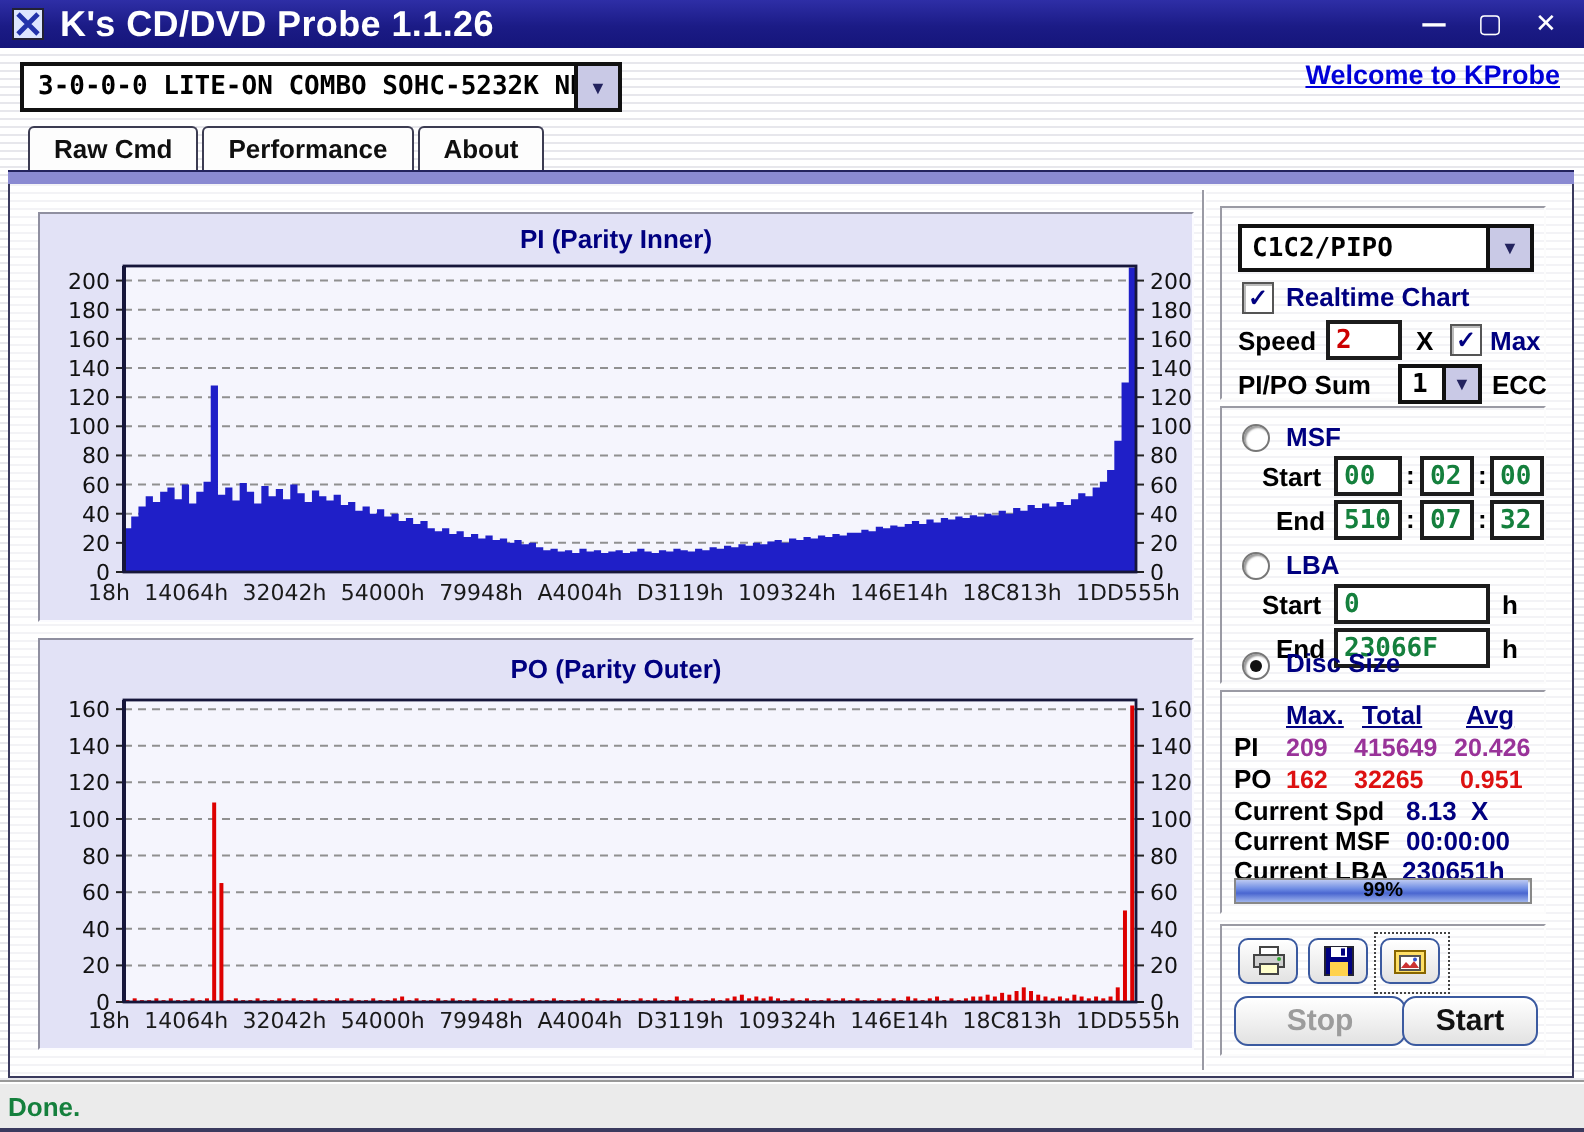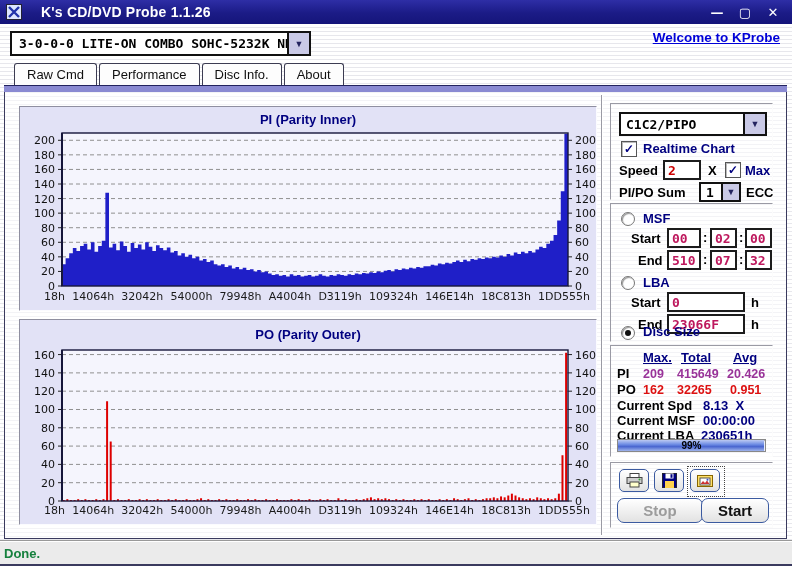--- a/index.html
+++ b/index.html
@@ -7,38 +7,38 @@
   #win{
     position:relative;width:792px;height:566px;overflow:hidden;
     background:repeating-linear-gradient(180deg,#ffffff 0px,#ffffff 3px,#e7e7ec 3px,#e7e7ec 4px);
     border-bottom:2px solid #3a3a5e;box-sizing:border-box;
   }
   
   .titlebar{position:absolute;left:0;top:0;width:792px;height:24px;
     background:linear-gradient(180deg,#2e2ea6 0%,#1b1b86 55%,#15157a 100%);
     display:flex;align-items:center;color:#fff;}
   .titlebar .appicon{width:16px;height:16px;margin-left:6px;}
-  .titlebar .ttl{margin-left:19px;font-weight:bold;font-size:14px;letter-spacing:.2px;}
+  .titlebar .ttl{margin-left:8px;font-weight:bold;font-size:18px;letter-spacing:.2px;}
   .winbtns{position:absolute;right:8px;top:0;height:24px;display:flex;align-items:center;gap:6px;}
   .winbtn{width:22px;height:18px;display:flex;align-items:center;justify-content:center;
     color:#fff;font-size:13px;font-weight:bold;cursor:default;font-family:"DejaVu Sans",sans-serif;}
   
   .combo{position:absolute;background:#fff;border:2px solid #111;display:flex;align-items:stretch;box-sizing:border-box;}
   .combo .txt{flex:1;display:flex;align-items:center;padding-left:7px;
     font-family:"DejaVu Sans Mono",monospace;font-weight:bold;font-size:13px;color:#000;white-space:nowrap;overflow:hidden;}
   .combo .arw{width:20px;background:#c9c9e6;border-left:2px solid #111;display:flex;align-items:center;justify-content:center;
     color:#23235e;font-size:9px;}
   #driveCombo{left:10px;top:31px;width:301px;height:25px;}
   
   .weblink{position:absolute;top:30px;right:12px;font-size:13.5px;font-weight:bold;color:#0000d8;text-decoration:underline;cursor:pointer;}
   
   .tabs{position:absolute;left:14px;top:63px;height:22px;display:flex;align-items:flex-end;}
   .tab{height:21px;display:flex;align-items:center;padding:0 12px;background:#fdfdfd;
     border:1px solid #3c3c52;border-bottom:none;border-radius:3px 3px 0 0;margin-right:2px;
-    font-size:13px;font-weight:normal;color:#101010;cursor:default;}
+    font-size:13px;font-weight:bold;color:#101010;cursor:default;}
   .tab.sel{background:#8a8ad2;color:#000060;height:22px;border-color:#2e2e6a;}
   
   .page{position:absolute;left:4px;top:85px;width:783px;height:454px;
     background:repeating-linear-gradient(180deg,#ffffff 0px,#ffffff 3px,#f3f3f6 3px,#f3f3f6 4px);
     border:1px solid #3a3a5e;border-top:none;box-sizing:border-box;}
   .band{position:absolute;left:4px;top:85px;width:783px;height:7px;background:#8a8ad2;border-top:1px solid #23235e;box-sizing:border-box;}
   .vdivider{position:absolute;left:601px;top:95px;width:0;height:440px;border-left:1px solid #9a9aa4;border-right:1px solid #fff;}
   
   .chartpanel{position:absolute;left:19px;width:578px;background:#e2e2f6;
     border:1px solid;border-color:#8f8fa0 #fbfbff #fbfbff #8f8fa0;box-sizing:border-box;}
@@ -47,21 +47,21 @@
   .charttitle{position:absolute;left:0;width:100%;text-align:center;font-size:13px;font-weight:bold;color:#000080;}
   .plotmount{position:absolute;left:0;}
   .xlabels{position:absolute;left:24px;width:546px;display:flex;justify-content:space-between;
     font-size:11px;color:#1a1a1a;font-family:"DejaVu Sans",sans-serif;}
   
   .group{position:absolute;left:610px;width:163px;box-sizing:border-box;
     border:1px solid;border-color:#9a9aa4 #fcfcfc #fcfcfc #9a9aa4;}
   .lbl{position:absolute;font-size:13px;font-weight:bold;color:#000;white-space:nowrap;}
   .navy{color:#000080;}
   .fld{position:absolute;background:#fff;border:2px solid #1c1c1c;box-sizing:border-box;height:20px;
-    font-family:"DejaVu Sans Mono",monospace;font-weight:bold;font-size:13px;color:#be185d;padding:0 3px;outline:none;}
+    font-family:"DejaVu Sans Mono",monospace;font-weight:bold;font-size:13px;color:#15803d;padding:0 3px;outline:none;}
   .fld.red{color:#cc0000;}
   .sel2{position:absolute;height:22px;}
   .sel2 .txt{font-family:"DejaVu Sans Mono",monospace;font-size:13px;padding-left:5px;}
   .checkbox{position:absolute;width:14px;height:14px;background:#fff;border:1px solid #555;
     box-shadow:inset 1px 1px 0 #bbb;display:flex;align-items:center;justify-content:center;
     color:#000080;font-size:12px;font-weight:bold;cursor:default;}
   .radio{position:absolute;width:12px;height:12px;border-radius:50%;background:#fff;
     border:1px solid #777;box-shadow:inset 1px 1px 1px #999;cursor:default;}
   .radio.on::after{content:"";position:absolute;left:3px;top:3px;width:6px;height:6px;border-radius:50%;background:#111;}
   
@@ -106,21 +106,20 @@
   <div class="combo" id="driveCombo">
     <span class="txt">3-0-0-0 LITE-ON COMBO SOHC-5232K NK07</span>
     <span class="arw">▼</span>
   </div>
 
   <span class="weblink">Welcome to KProbe</span>
 
   <div class="tabs">
     <span class="tab">Raw Cmd</span>
     <span class="tab">Performance</span>
-    <span class="tab">Disc Info.</span>
     <span class="tab">About</span>
   </div>
 
   <div class="page"></div>
   <div class="band"></div>
   <div class="vdivider"></div>
 
   <div class="chartpanel" id="piPanel">
     <div class="charttitle" style="top:5px">PI (Parity Inner)</div>
     <div class="plotmount" style="top:24px"><svg width="580" height="159">

